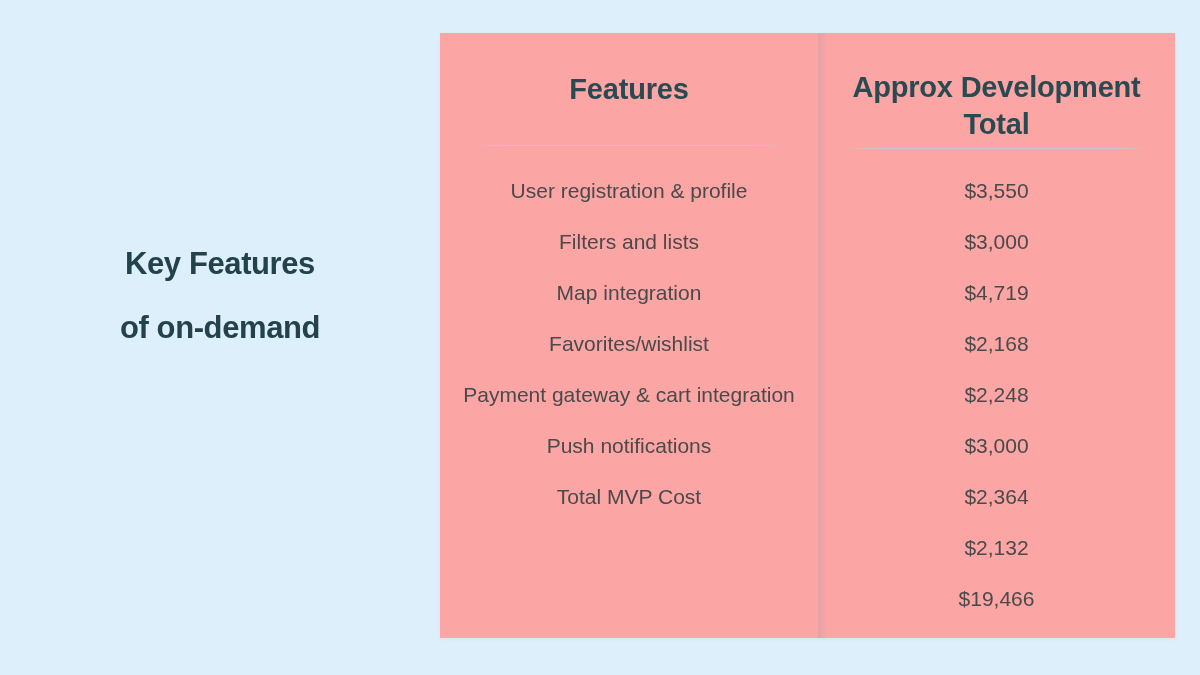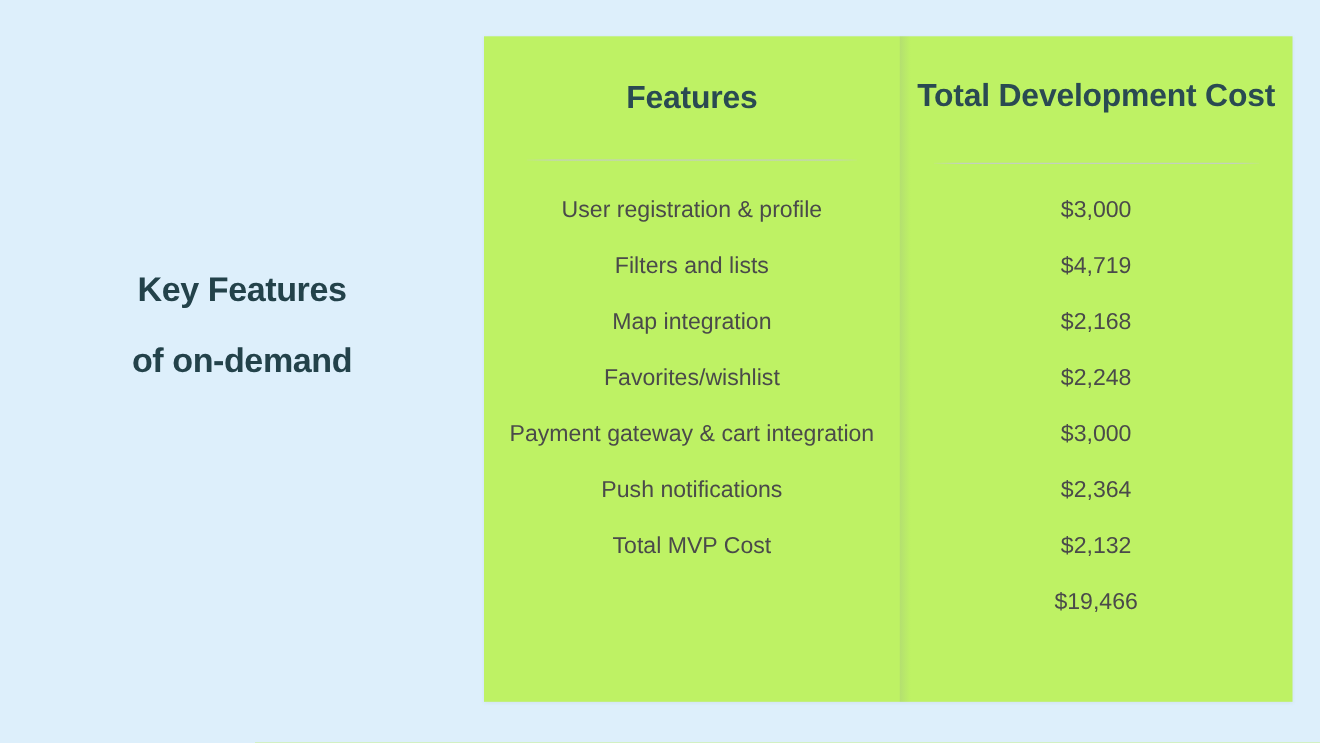--- a/index.html
+++ b/index.html
@@ -41,21 +41,21 @@
     white-space: nowrap;
   }
 
   
   #table-card {
     position: absolute;
     left: 440px;
     top: 33px;
     width: 735px;
     height: 605px;
-    background: #bef264;
+    background: #fca5a5;
     display: flex;
     flex-direction: row;
     box-shadow: 0 1px 3px rgba(120,140,160,0.10);
   }
 
   .column {
     position: relative;
     display: flex;
     flex-direction: column;
     box-sizing: border-box;
@@ -151,23 +151,24 @@
         <li class="cell">Map integration</li>
         <li class="cell">Favorites/wishlist</li>
         <li class="cell">Payment gateway &amp; cart integration</li>
         <li class="cell">Push notifications</li>
         <li class="cell">Total MVP Cost</li>
       </ul>
     </div>
 
     <div class="column" id="cost-column">
       <div id="column-divider"></div>
-      <div class="col-header" id="cost-header">Total Development Cost</div>
+      <div class="col-header" id="cost-header">Approx Development Total</div>
       <div class="header-rule" id="cost-rule"></div>
       <ul class="cell-list" id="cost-list">
+        <li class="cell">$3,550</li>
         <li class="cell">$3,000</li>
         <li class="cell">$4,719</li>
         <li class="cell">$2,168</li>
         <li class="cell">$2,248</li>
         <li class="cell">$3,000</li>
         <li class="cell">$2,364</li>
         <li class="cell">$2,132</li>
         <li class="cell">$19,466</li>
       </ul>
     </div>

